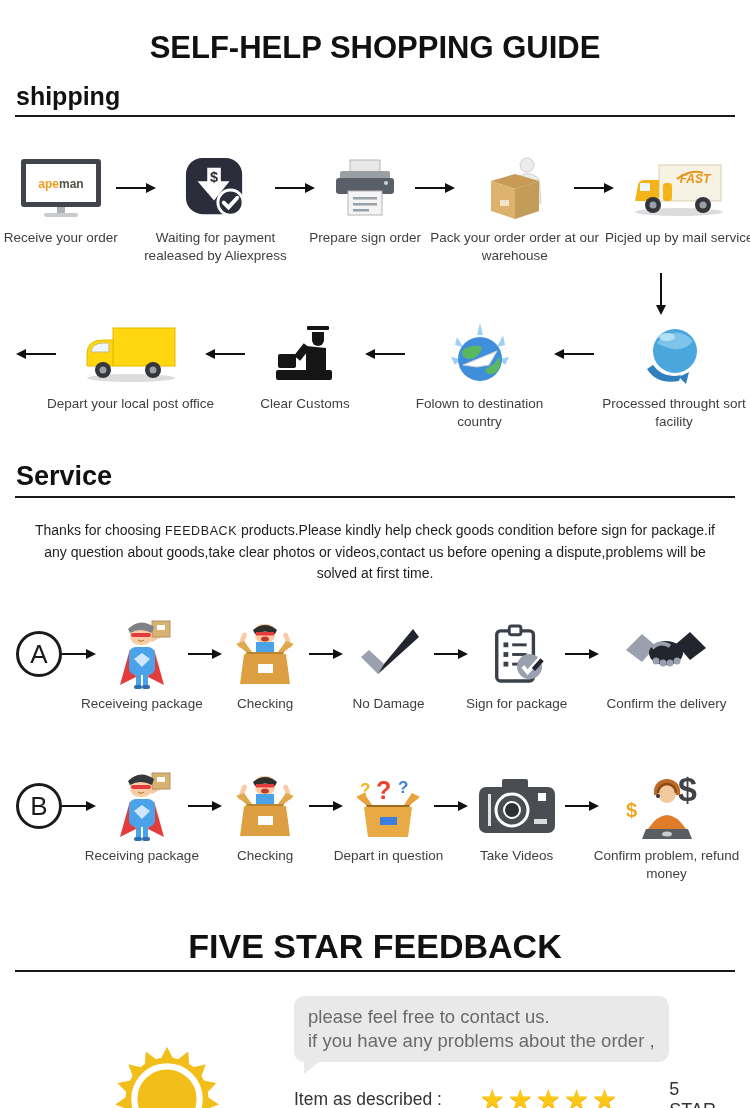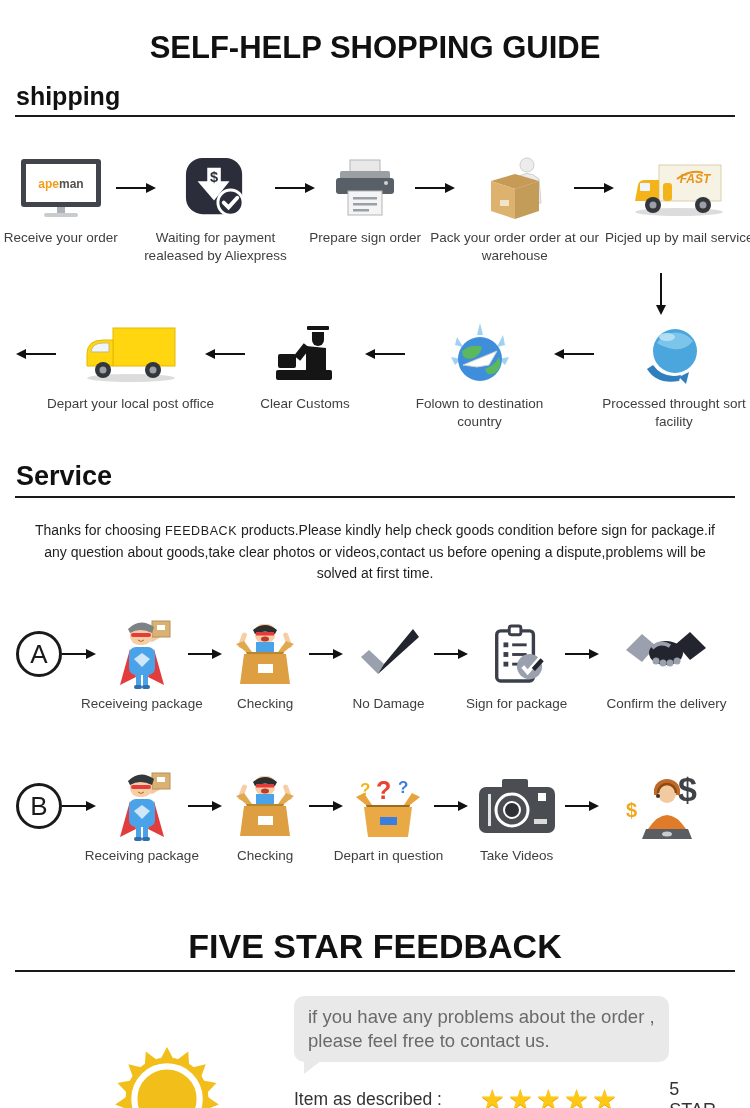--- a/index.html
+++ b/index.html
@@ -474,20 +474,21 @@
           <text x="0" y="46" font-size="20" font-weight="bold" fill="#f0a81e">$</text>
           <path d="M28 20 a13 12 0 0 1 26 0 v4 h-26 z" fill="#c06a2a"></path>
           <circle cx="41" cy="23" r="9" fill="#f3c9a0"></circle>
           <path d="M32 22 a9 9 0 0 1 18 0" fill="none" stroke="#8a4a12" stroke-width="2.5"></path>
           <circle cx="32" cy="25" r="2" fill="#333"></circle>
           <path d="M22 58 q19 -28 38 0 z" fill="#e07b2a"></path>
           <polygon points="20,58 62,58 66,68 16,68" fill="#5a5e63"></polygon>
           <ellipse cx="41" cy="63" rx="5" ry="2.5" fill="#c9cccf"></ellipse>
         </svg>
       </div>
+      <div class="step-label">Confirm problem, refund money</div>
     </div>
   </div>
 
   <h2 class="feedback-title">FIVE STAR FEEDBACK</h2>
   <div class="rule"></div>
 
   <div class="fb-wrap">
     <div class="sun-col">
       <svg width="106" height="106" viewBox="0 0 120 120">
         <defs>
@@ -509,22 +510,22 @@
         <use href="#sunray" transform="rotate(312 60 60)"></use>
         <use href="#sunray" transform="rotate(336 60 60)"></use>
         <circle cx="60" cy="60" r="47" fill="#F2BE1A"></circle>
         <circle cx="60" cy="60" r="37" fill="none" stroke="#fff" stroke-width="7"></circle>
       </svg>
       
     </div>
 
     <div class="fb-right">
       <div class="bubble bubble-top">
+        <div>please feel free to contact us.</div>
         <div>if you have any problems about the order ,</div>
-        <div>please feel free to contact us.</div>
       </div>
 
       <div class="ratings">
         <div class="rating-row">
           <div class="rating-label">Item as described :</div>
           <div class="stars">★★★★★</div>
           <div class="rating-value">5 STAR</div>
         </div>
         <div class="rating-row">
 

